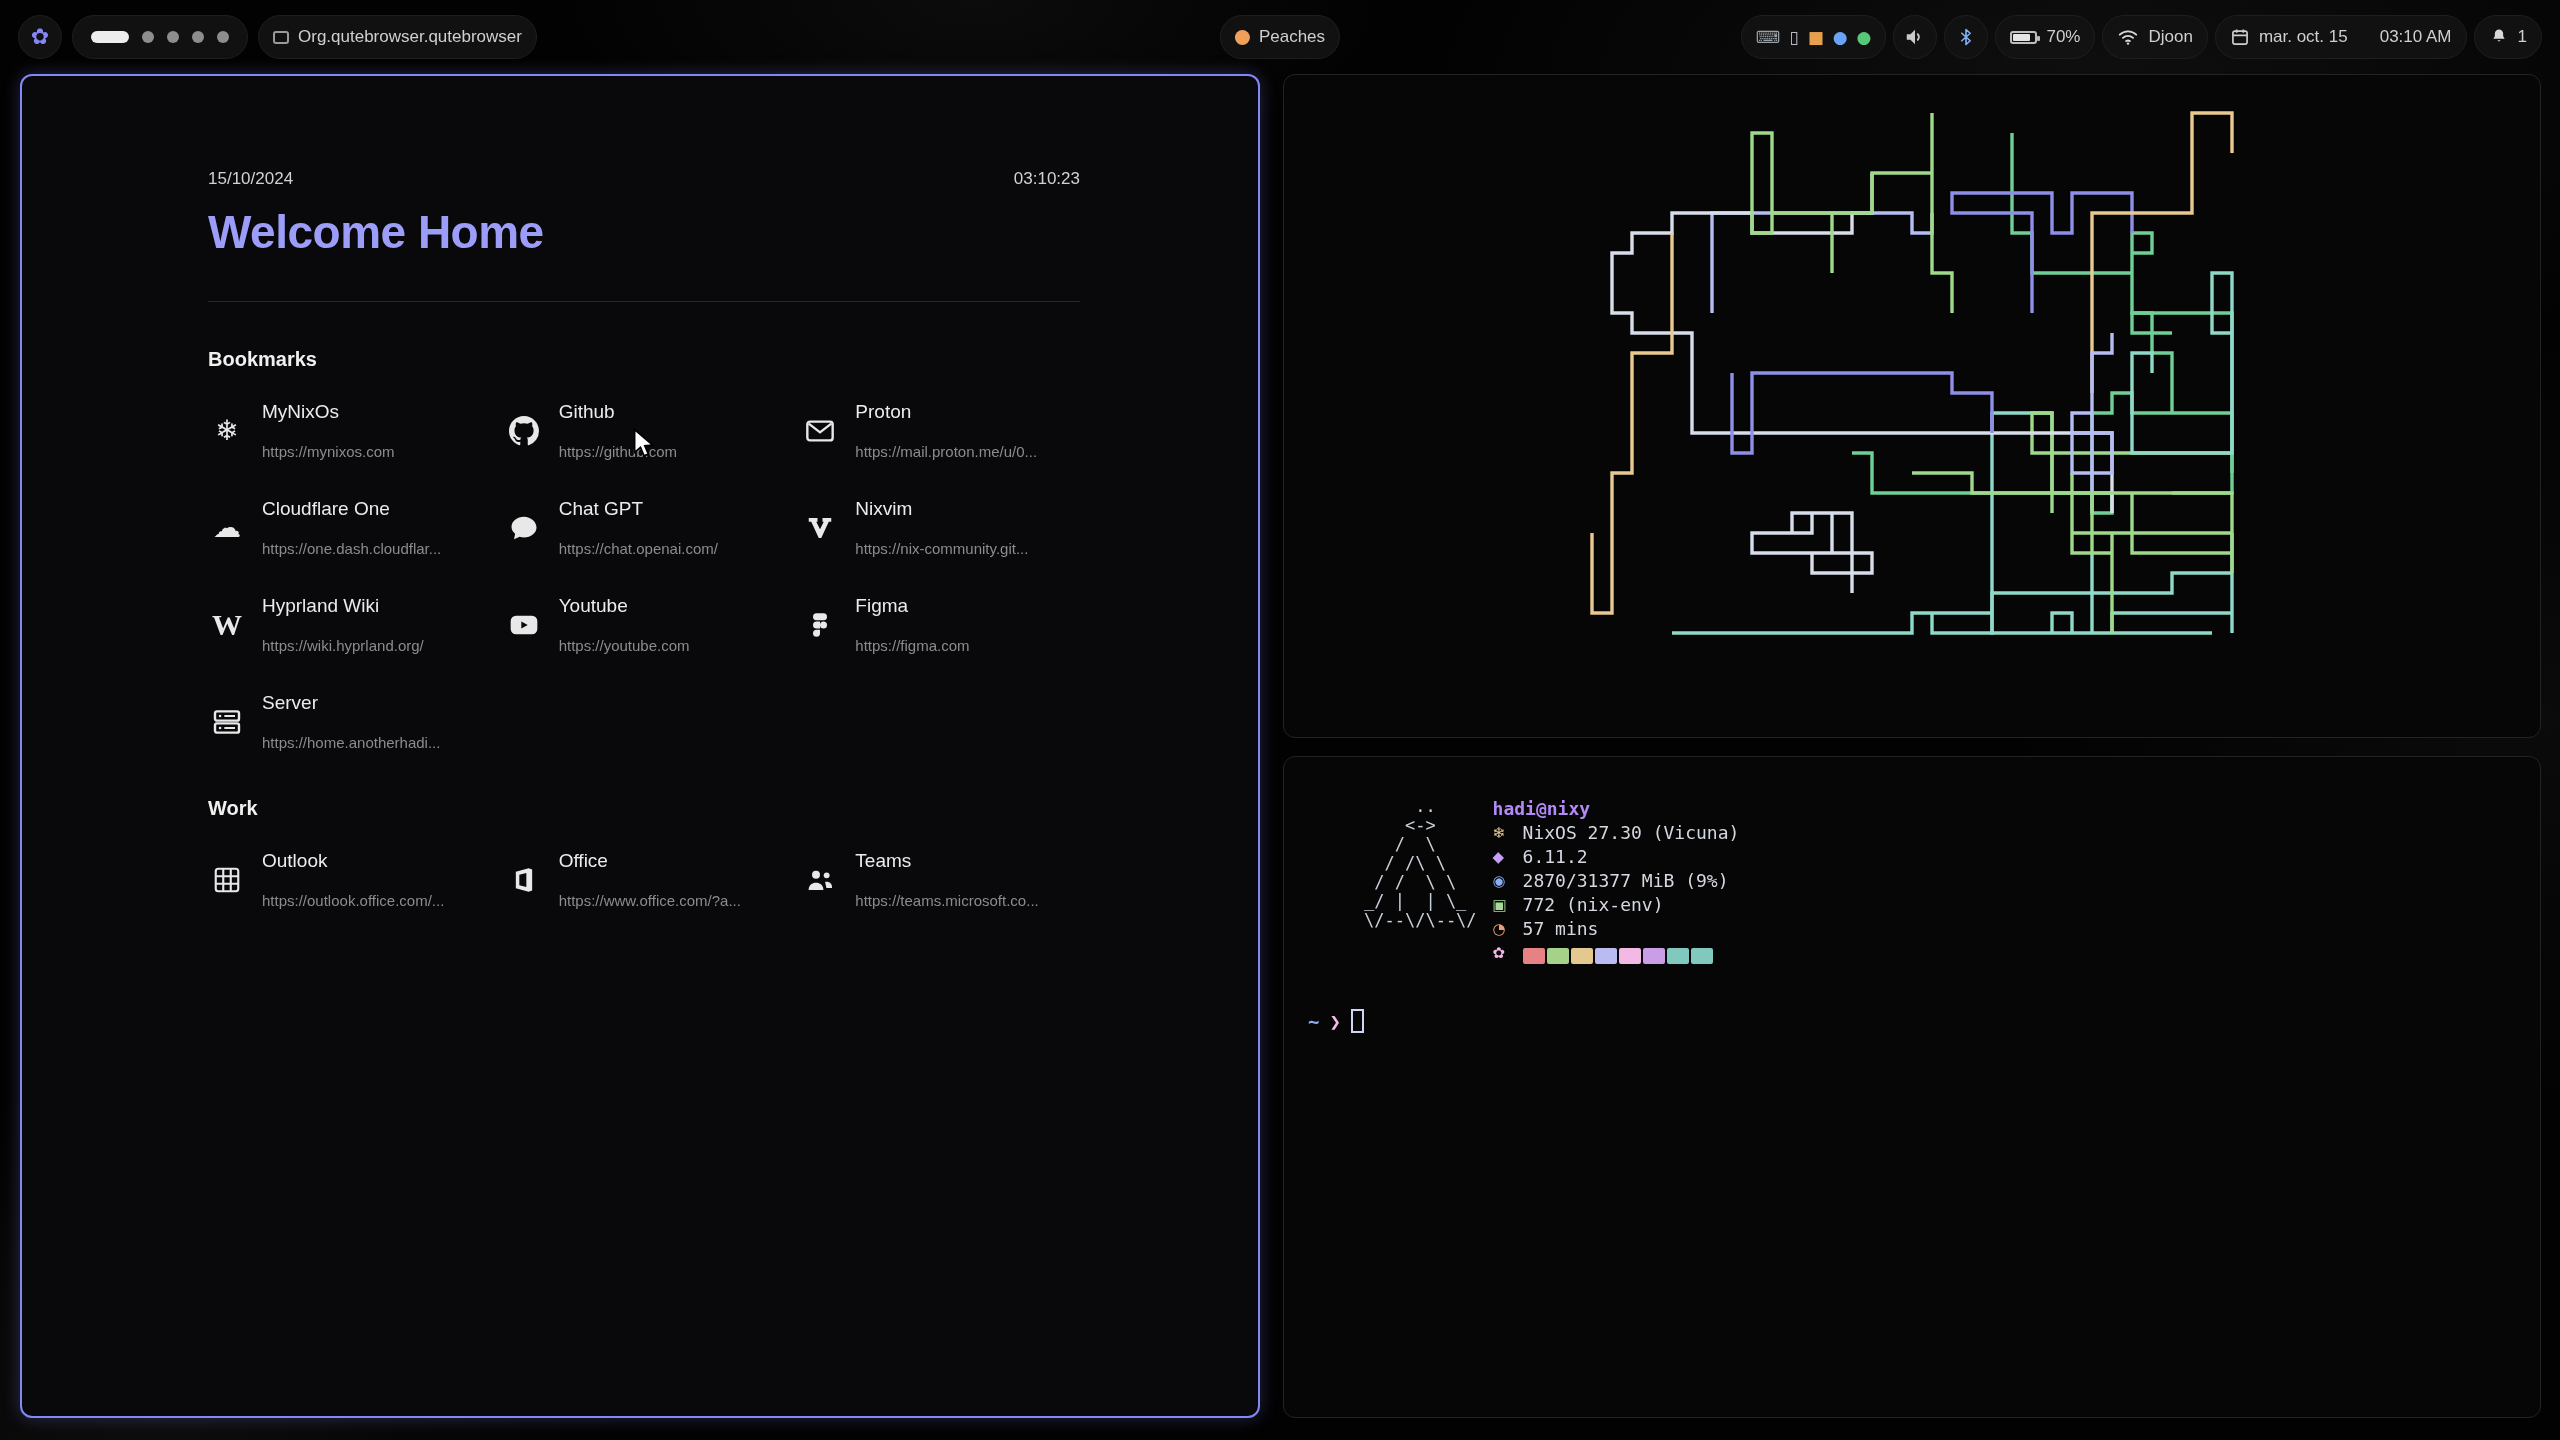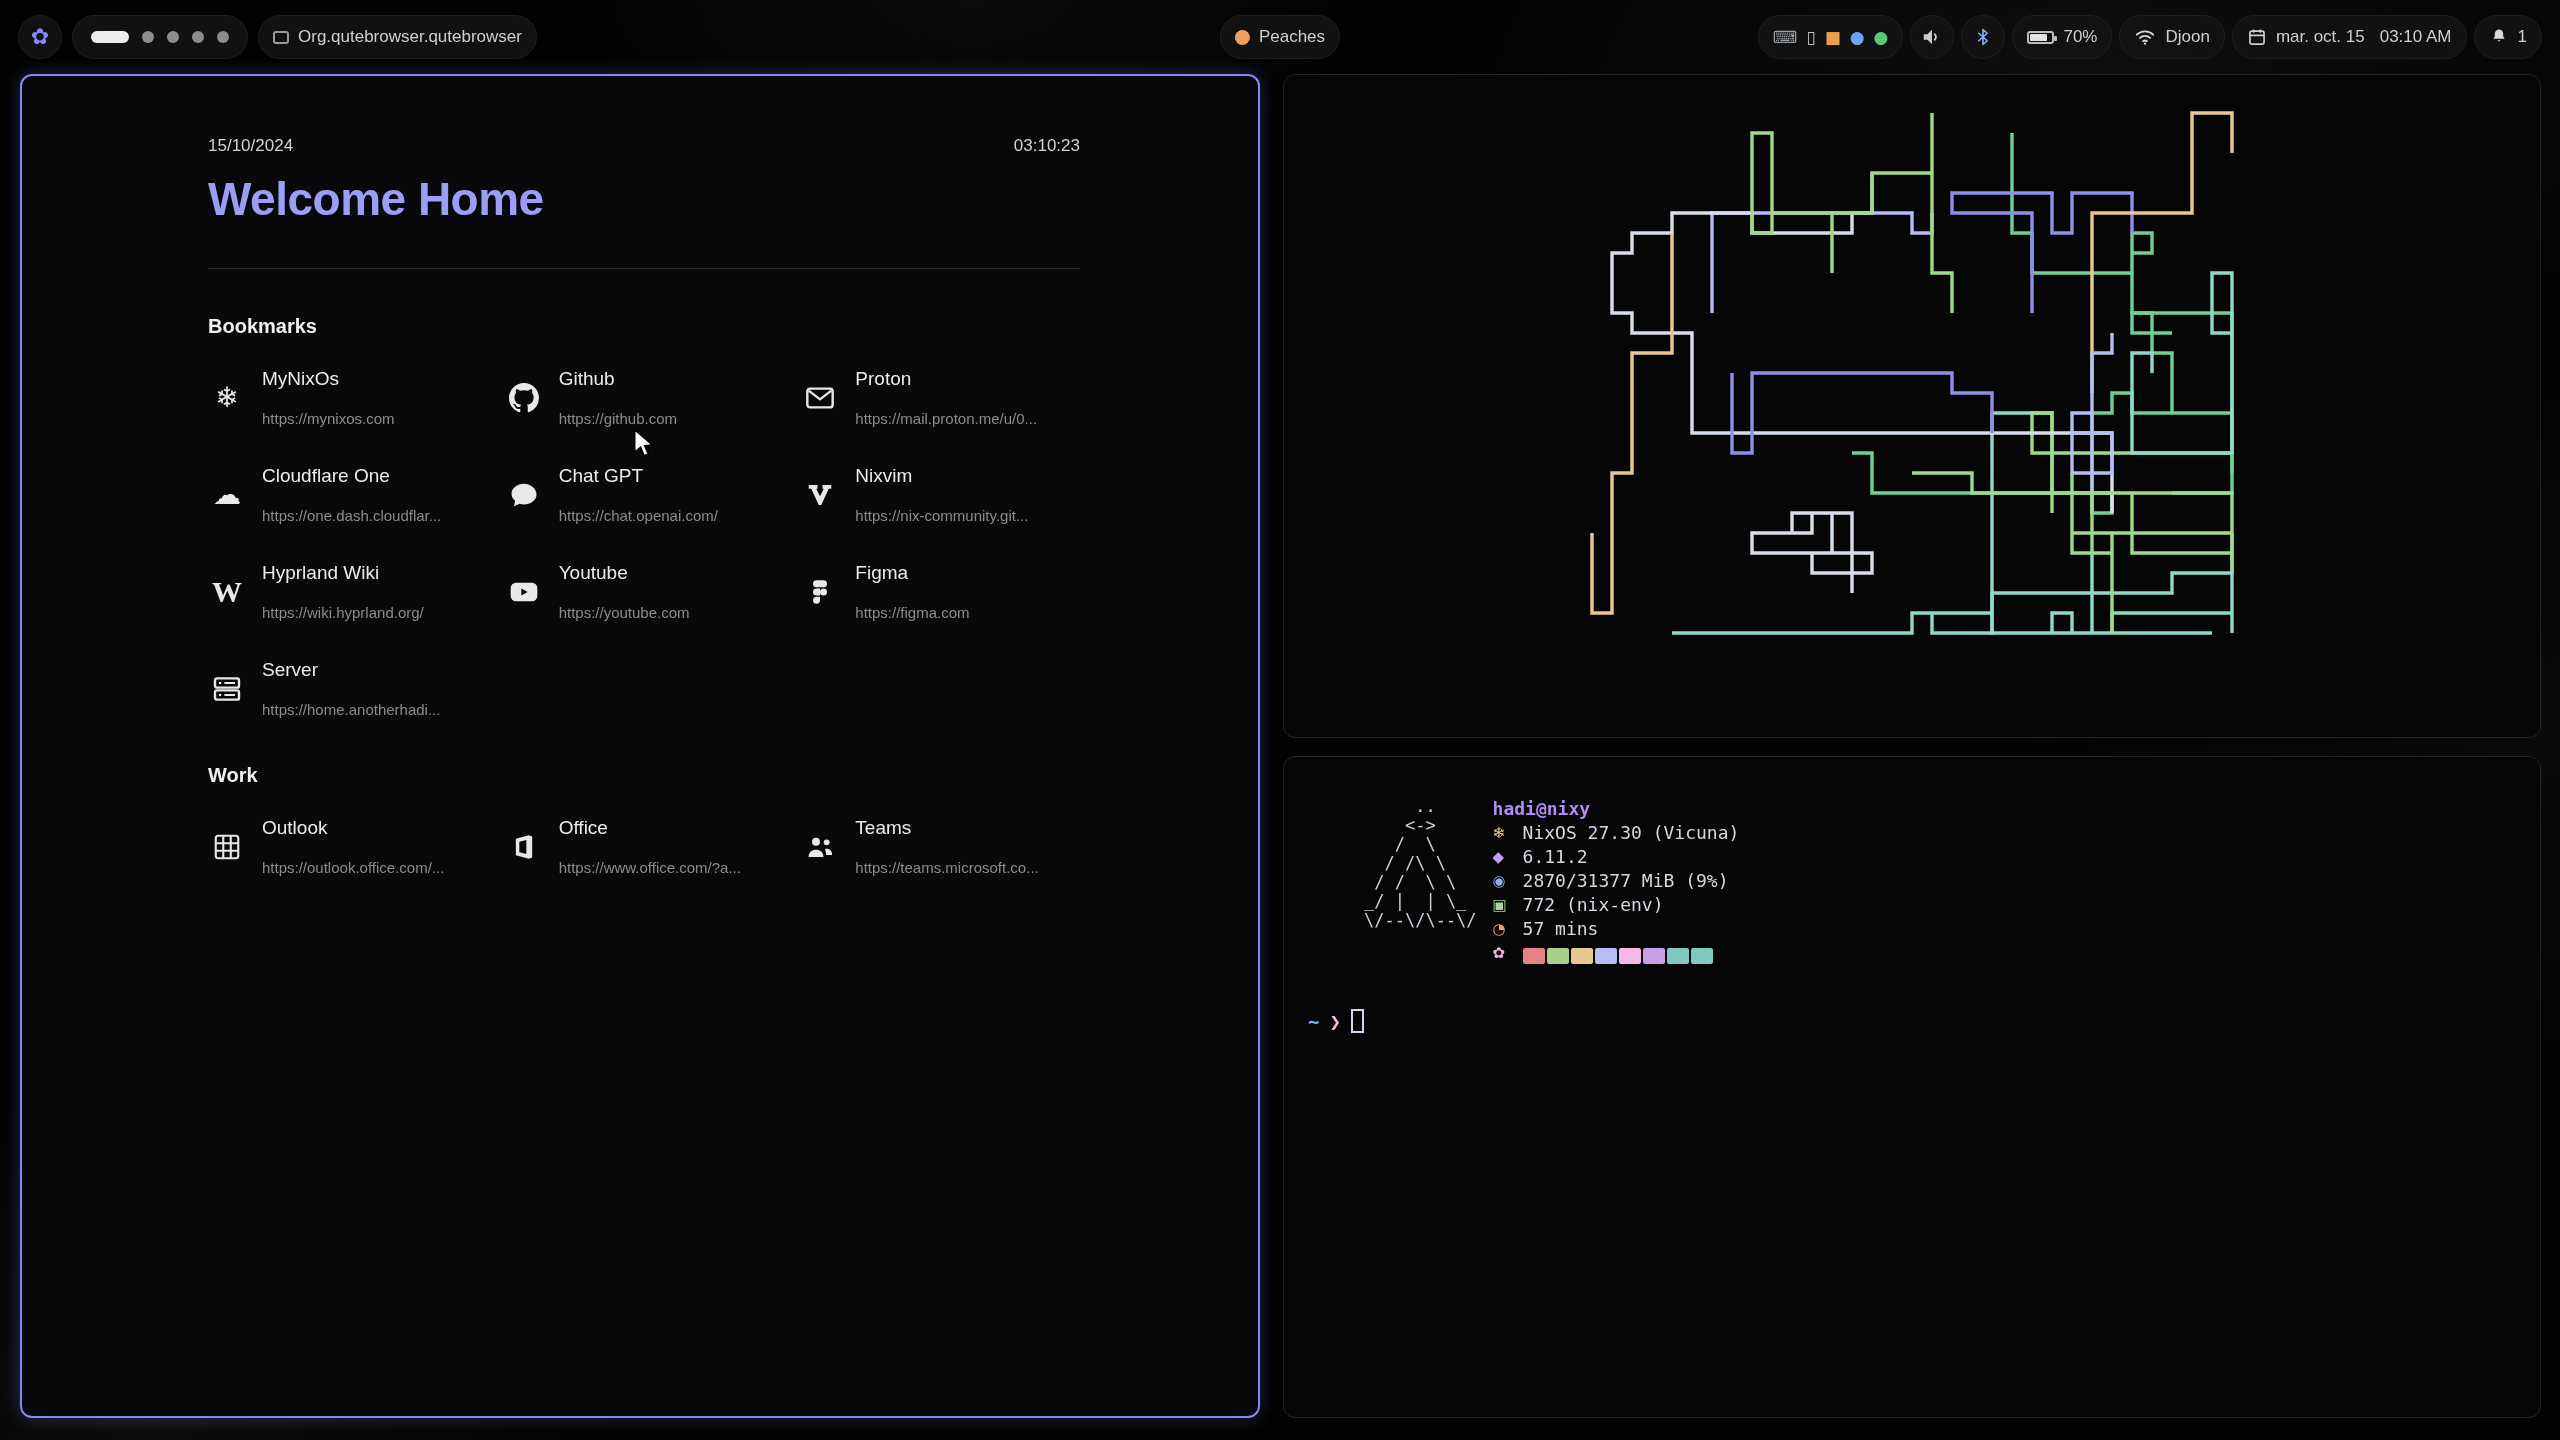--- a/index.html
+++ b/index.html
@@ -25,31 +25,31 @@
   .ws-dot { width:12px; height:12px; border-radius:50%; background:#8d8d8d; }
   #workspaces { gap:13px; padding:0 18px; }
   .win-glyph { width:16px; height:13px; border:2px solid #9a9a9a; border-radius:3px; display:inline-block; }
   #center-chip { position:absolute; left:50%; transform:translateX(-50%); }
   .peach-dot { width:15px; height:15px; border-radius:50%; background:var(--peach,#f0a05a); }
   #right-cluster { margin-left:auto; display:flex; align-items:center; gap:7px; }
   .tray-glyph { font-size:17px; font-family:"DejaVu Sans",sans-serif; }
   .battery-shell { width:27px; height:13px; border:2px solid #bdbdbd; border-radius:3px; position:relative; }
   .battery-shell::after { content:""; position:absolute; right:-5px; top:3px; width:3px; height:5px; background:#bdbdbd; border-radius:1px; }
   .battery-fill { position:absolute; left:1px; top:1px; bottom:1px; width:70%; background:#e4e4e4; border-radius:1px; }
-  .clock-date { white-space:pre; } .clock-time { white-space:pre; margin-left:6px; }
+  .clock-date { white-space:pre; } .clock-time { white-space:pre; margin-left:23px; }
 
   
   .win { position:absolute; border-radius:12px; }
   #win-start { left:20px; top:74px; width:1240px; height:1344px; background:#09090b;
                border:2px solid var(--accent,#8587f8); box-shadow:0 0 18px rgba(132,134,248,0.28); }
   #win-pipes { left:1283px; top:74px; width:1258px; height:664px; background:#060606; border:1px solid #232323; }
   #win-fetch { left:1283px; top:756px; width:1258px; height:662px; background:#060606; border:1px solid #232323; }
 
   
-  #start-inner { padding:60px 0 0 186px; width:1060px; }
+  #start-inner { padding:93px 0 0 186px; width:1060px; }
   #date-row { width:872px; display:flex; justify-content:space-between; color:#d2d2d2; font-size:17px; }
   #page-title { margin-top:16px; font-size:46px; font-weight:bold; letter-spacing:-0.5px; color:var(--title,#9c9df8); }
   .divider { width:872px; border-top:1px solid #26262b; margin-top:42px; }
   .section h2 { font-size:20px; font-weight:bold; color:#f0f0f0; margin-top:46px; }
   .grid { width:890px; display:grid; grid-template-columns:repeat(3,1fr); row-gap:38px; margin-top:30px; }
   .bm { display:flex; align-items:center; gap:16px; cursor:default; }
   .bm-icon { width:38px; height:38px; display:flex; align-items:center; justify-content:center; flex:0 0 38px; }
   .gly { font-family:"DejaVu Sans",sans-serif; font-size:28px; color:#e8e8e8; line-height:1; }
   .gly.serif { font-family:"Liberation Serif",serif; font-weight:bold; font-size:30px; }
   .bm-text { display:flex; flex-direction:column; gap:20px; min-width:0; }

